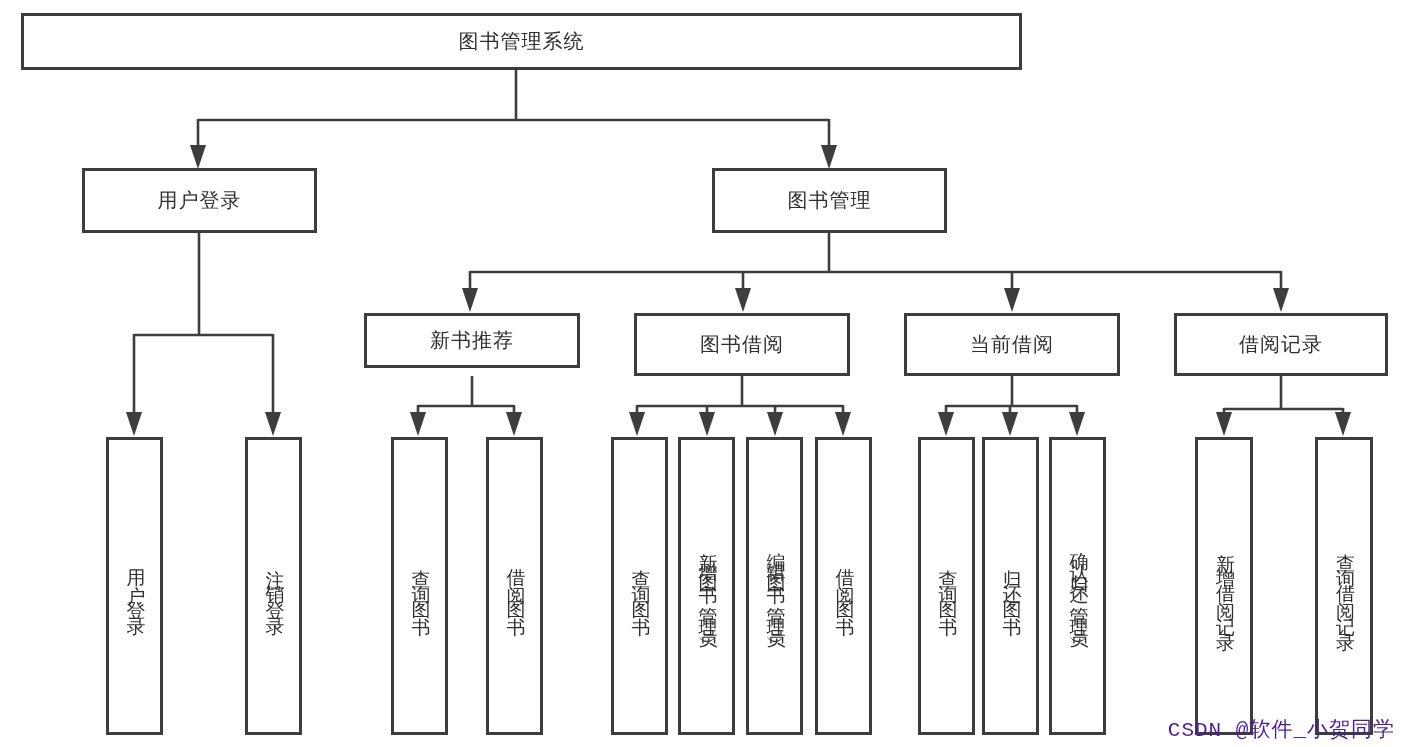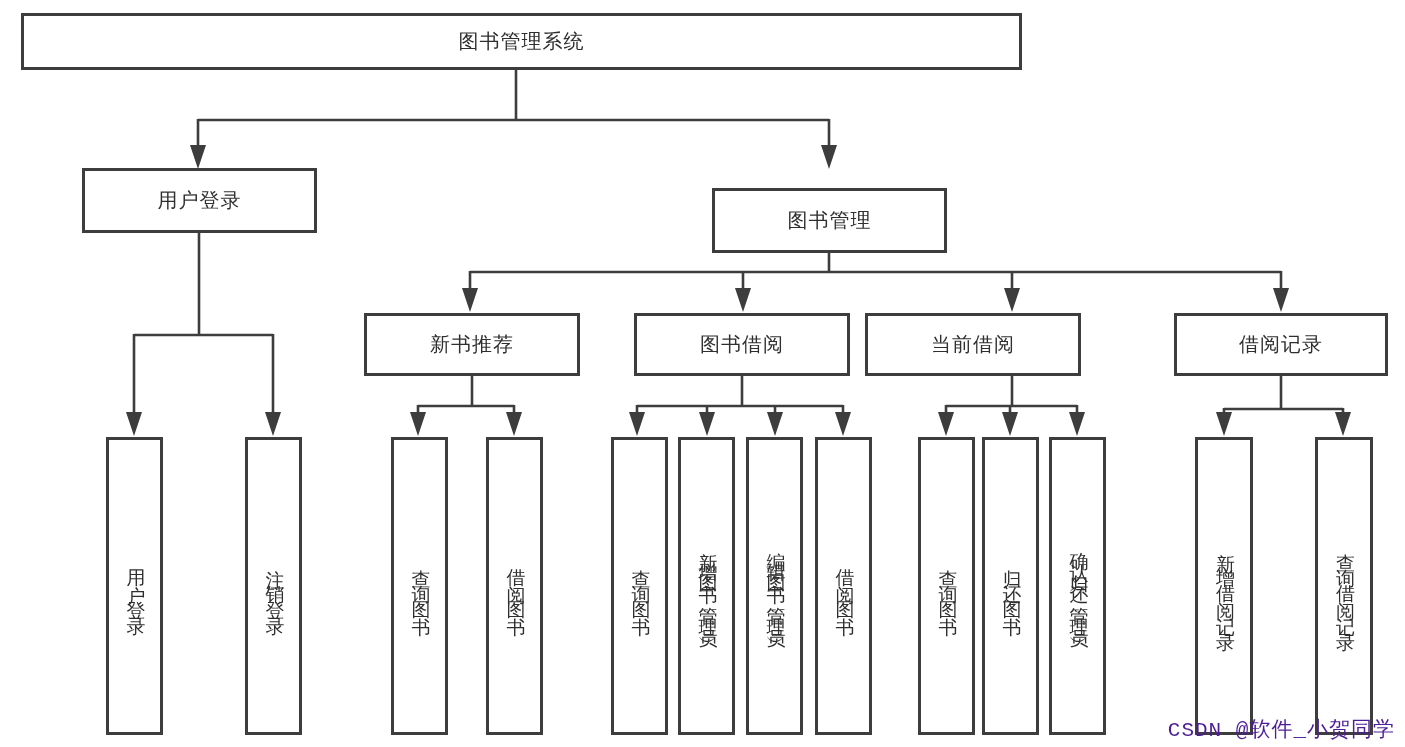--- a/index.html
+++ b/index.html
@@ -112,25 +112,25 @@
       <path d="M1002 412 L1018 412 L1010 436 Z"></path>
       <path d="M1069 412 L1085 412 L1077 436 Z"></path>
       <path d="M1216 412 L1232 412 L1224 436 Z"></path>
       <path d="M1335 412 L1351 412 L1343 436 Z"></path>
     </g>
   </svg>
 
   <div class="box" style="left:21px;top:13px;width:1001px;height:57px;">图书管理系统</div>
 
   <div class="box" style="left:82px;top:168px;width:235px;height:65px;">用户登录</div>
-  <div class="box" style="left:712px;top:168px;width:235px;height:65px;margin-top:20px;">图书管理</div>
+  <div class="box" style="left:712px;top:168px;width:235px;height:65px;">图书管理</div>
 
-  <div class="box" style="left:364px;top:313px;width:216px;height:63px;">新书推荐</div>
+  <div class="box" style="left:364px;top:313px;width:216px;height:55px;">新书推荐</div>
   <div class="box" style="left:634px;top:313px;width:216px;height:63px;text-align:center;">图书借阅</div>
-  <div class="box" style="left:865px;top:313px;width:216px;height:63px;">当前借阅</div>
+  <div class="box" style="left:904px;top:313px;width:216px;height:63px;">当前借阅</div>
   <div class="box" style="left:1174px;top:313px;width:214px;height:63px;">借阅记录</div>
 
   <div class="box leaf" style="left:106px;top:437px;width:57px;height:298px;">
     <span class="vtext">用户登录</span>
   </div>
   <div class="box leaf" style="left:245px;top:437px;width:57px;height:298px;">
     <span class="vtext">注销登录</span>
   </div>
 
   <div class="box leaf" style="left:391px;top:437px;width:57px;height:298px;">

